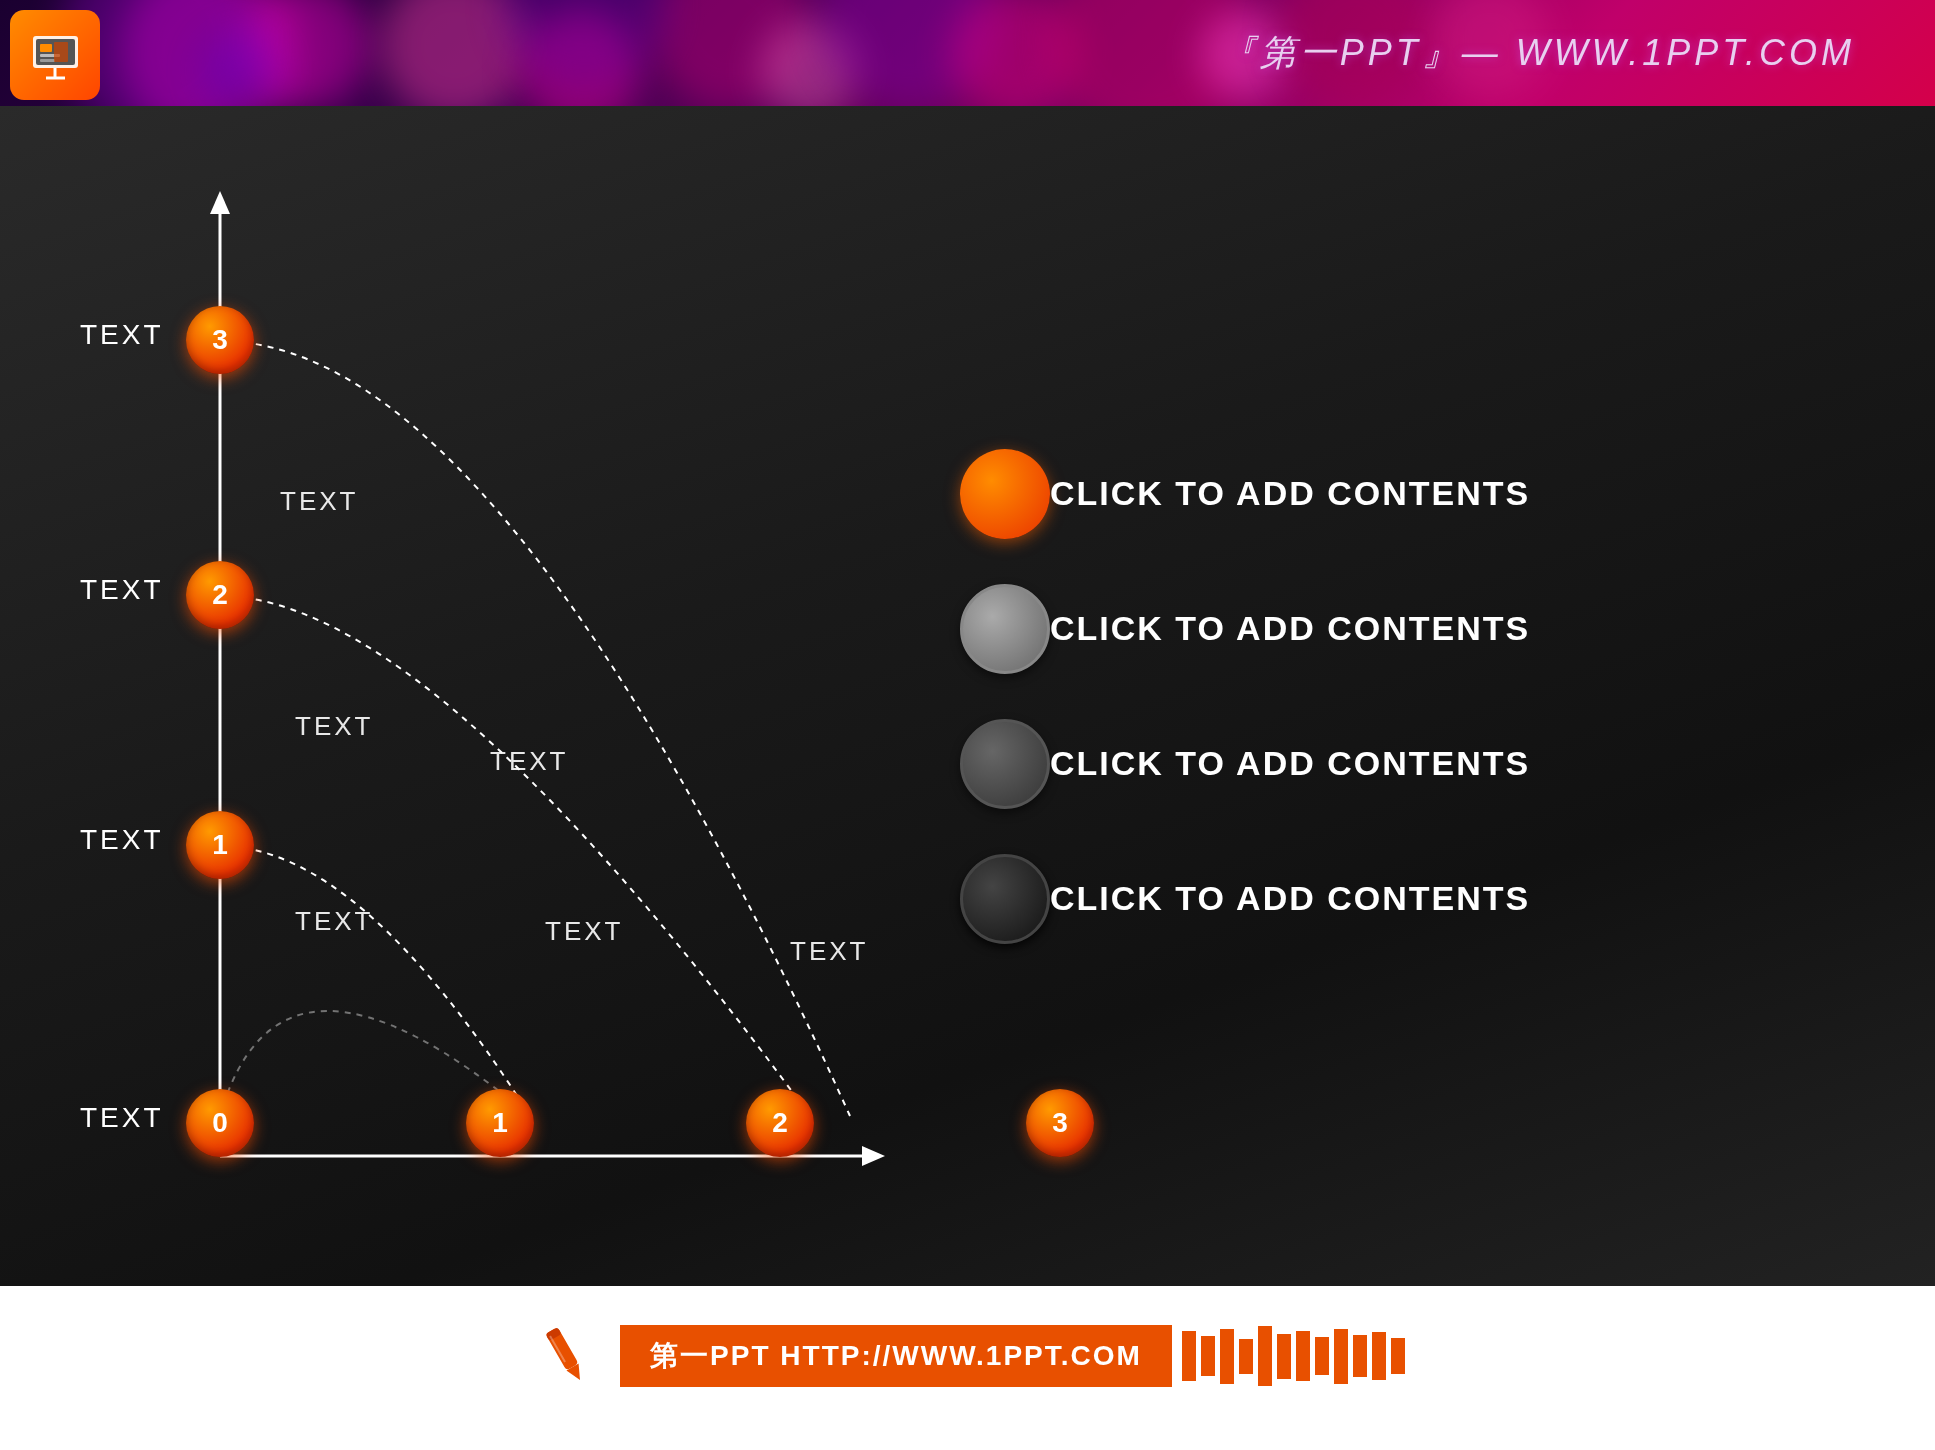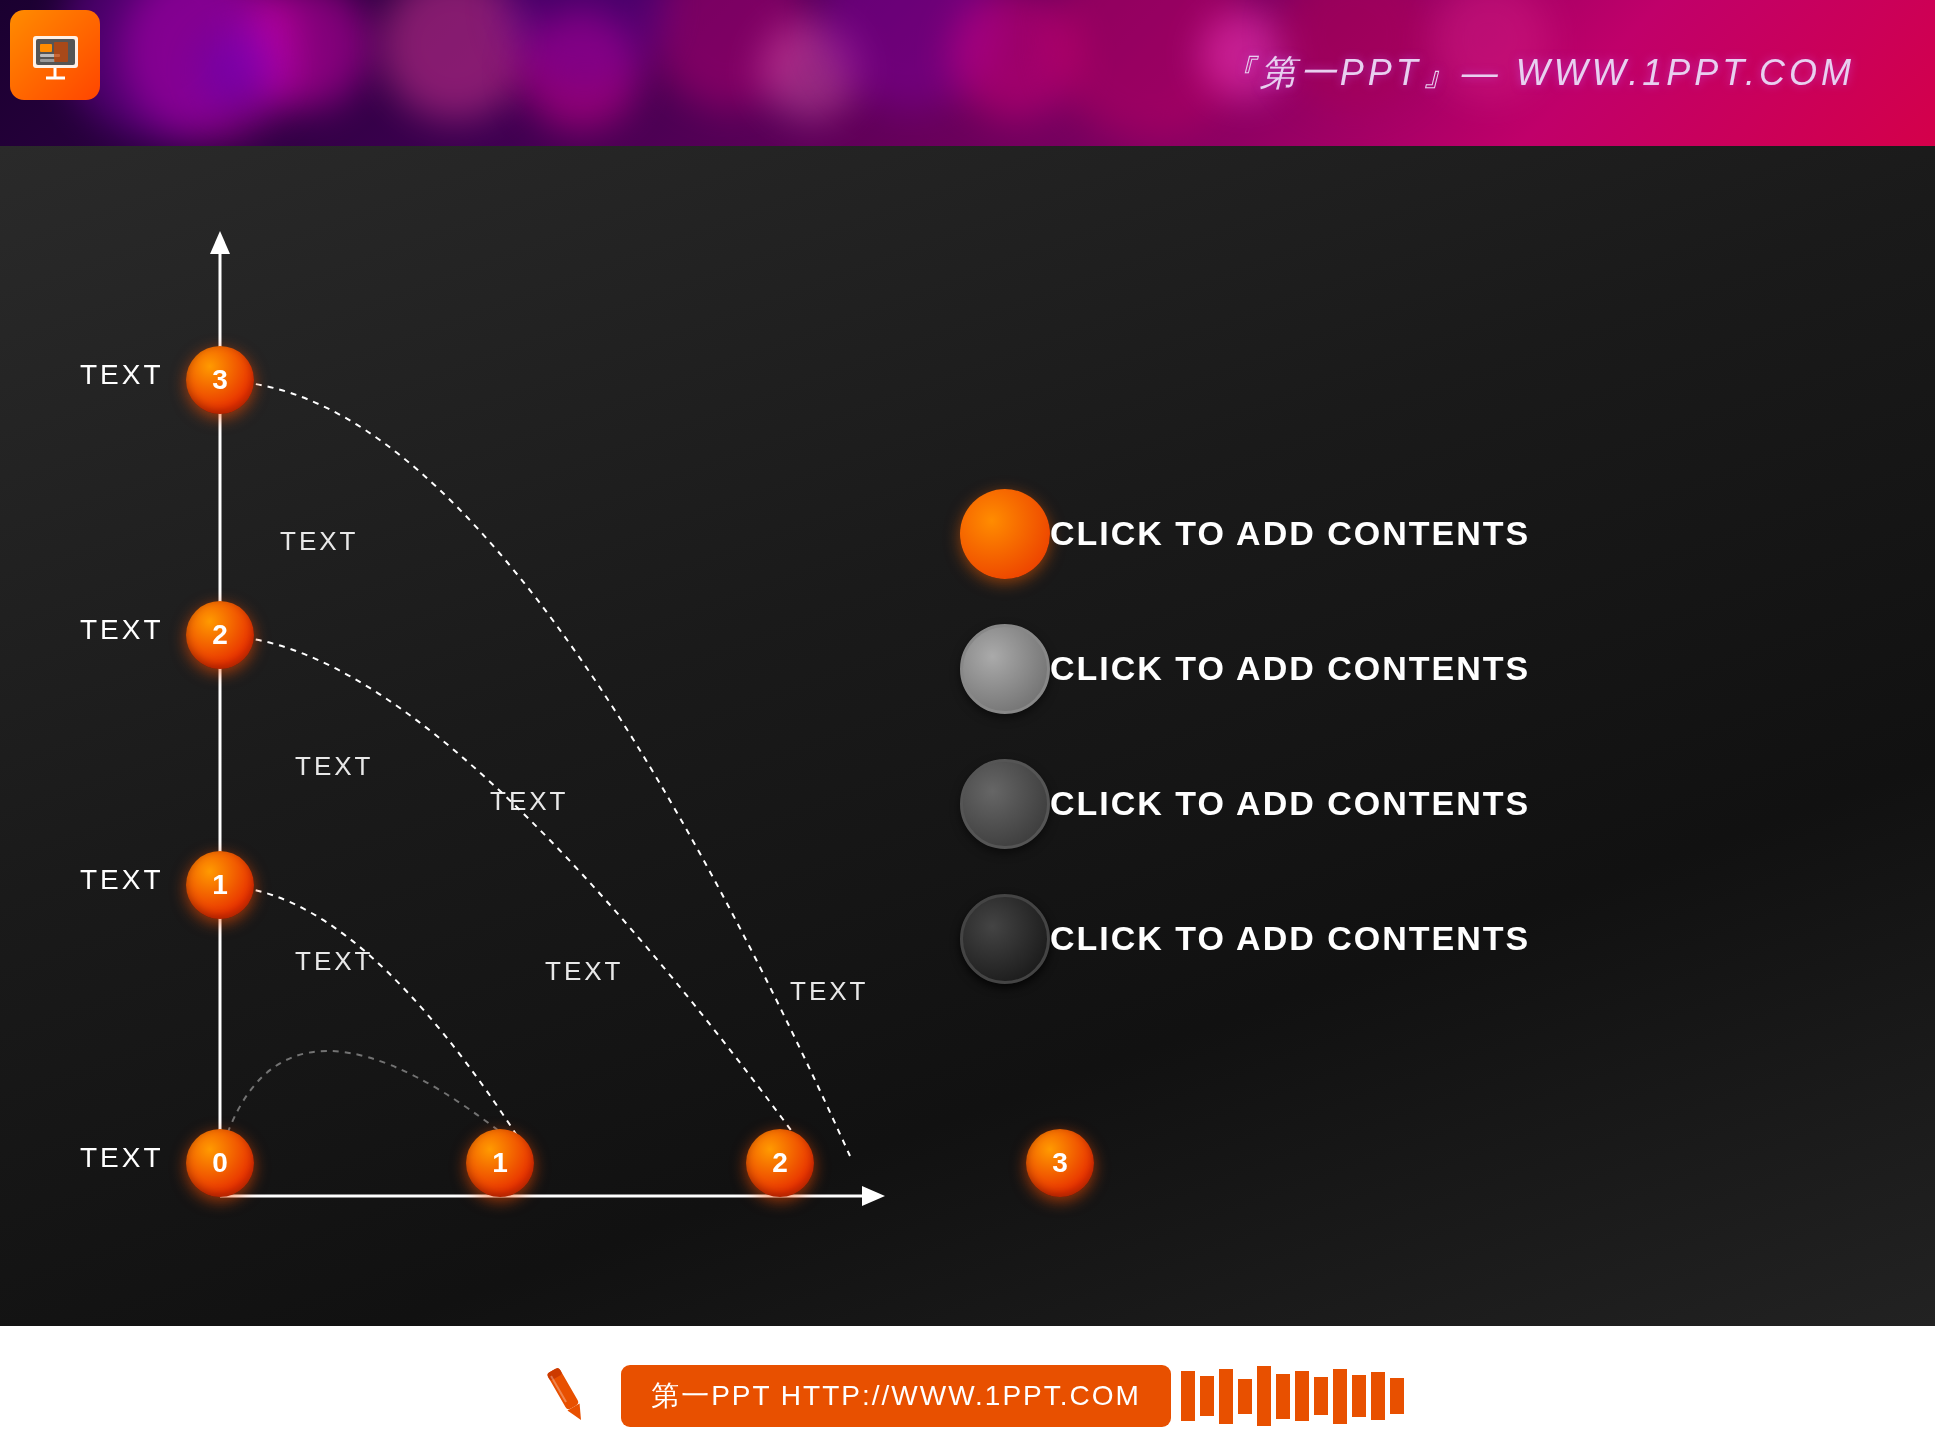--- a/index.html
+++ b/index.html
@@ -7,21 +7,21 @@
       width: 1935px;
       height: 1450px;
       background: #fff;
       font-family: Arial, sans-serif;
       overflow: hidden;
     }
 
     
     .header {
       width: 100%;
-      height: 146px;
+      height: 106px;
       position: relative;
       overflow: hidden;
       background: linear-gradient(135deg, #1a0030 0%, #3d0050 30%, #7a0060 60%, #c0006a 80%, #d4004a 100%);
     }
     .header-bokeh {
       position: absolute;
       inset: 0;
     }
     .bokeh-circle {
       position: absolute;
@@ -163,24 +163,23 @@
       margin-right: 20px;
     }
     .footer-icon svg {
       width: 70px;
       height: 70px;
     }
     .footer-banner {
       background: #e85000;
       color: white;
       font-size: 28px;
-      font-weight: normal;
+      font-weight: bold;
       padding: 12px 30px;
       letter-spacing: 2px;
-      border-radius: 9px;
     }
     .footer-stripes {
       display: flex;
       gap: 5px;
       margin-left: 10px;
       align-items: center;
     }
     .footer-stripe {
       width: 14px;
       background: #e85000;

